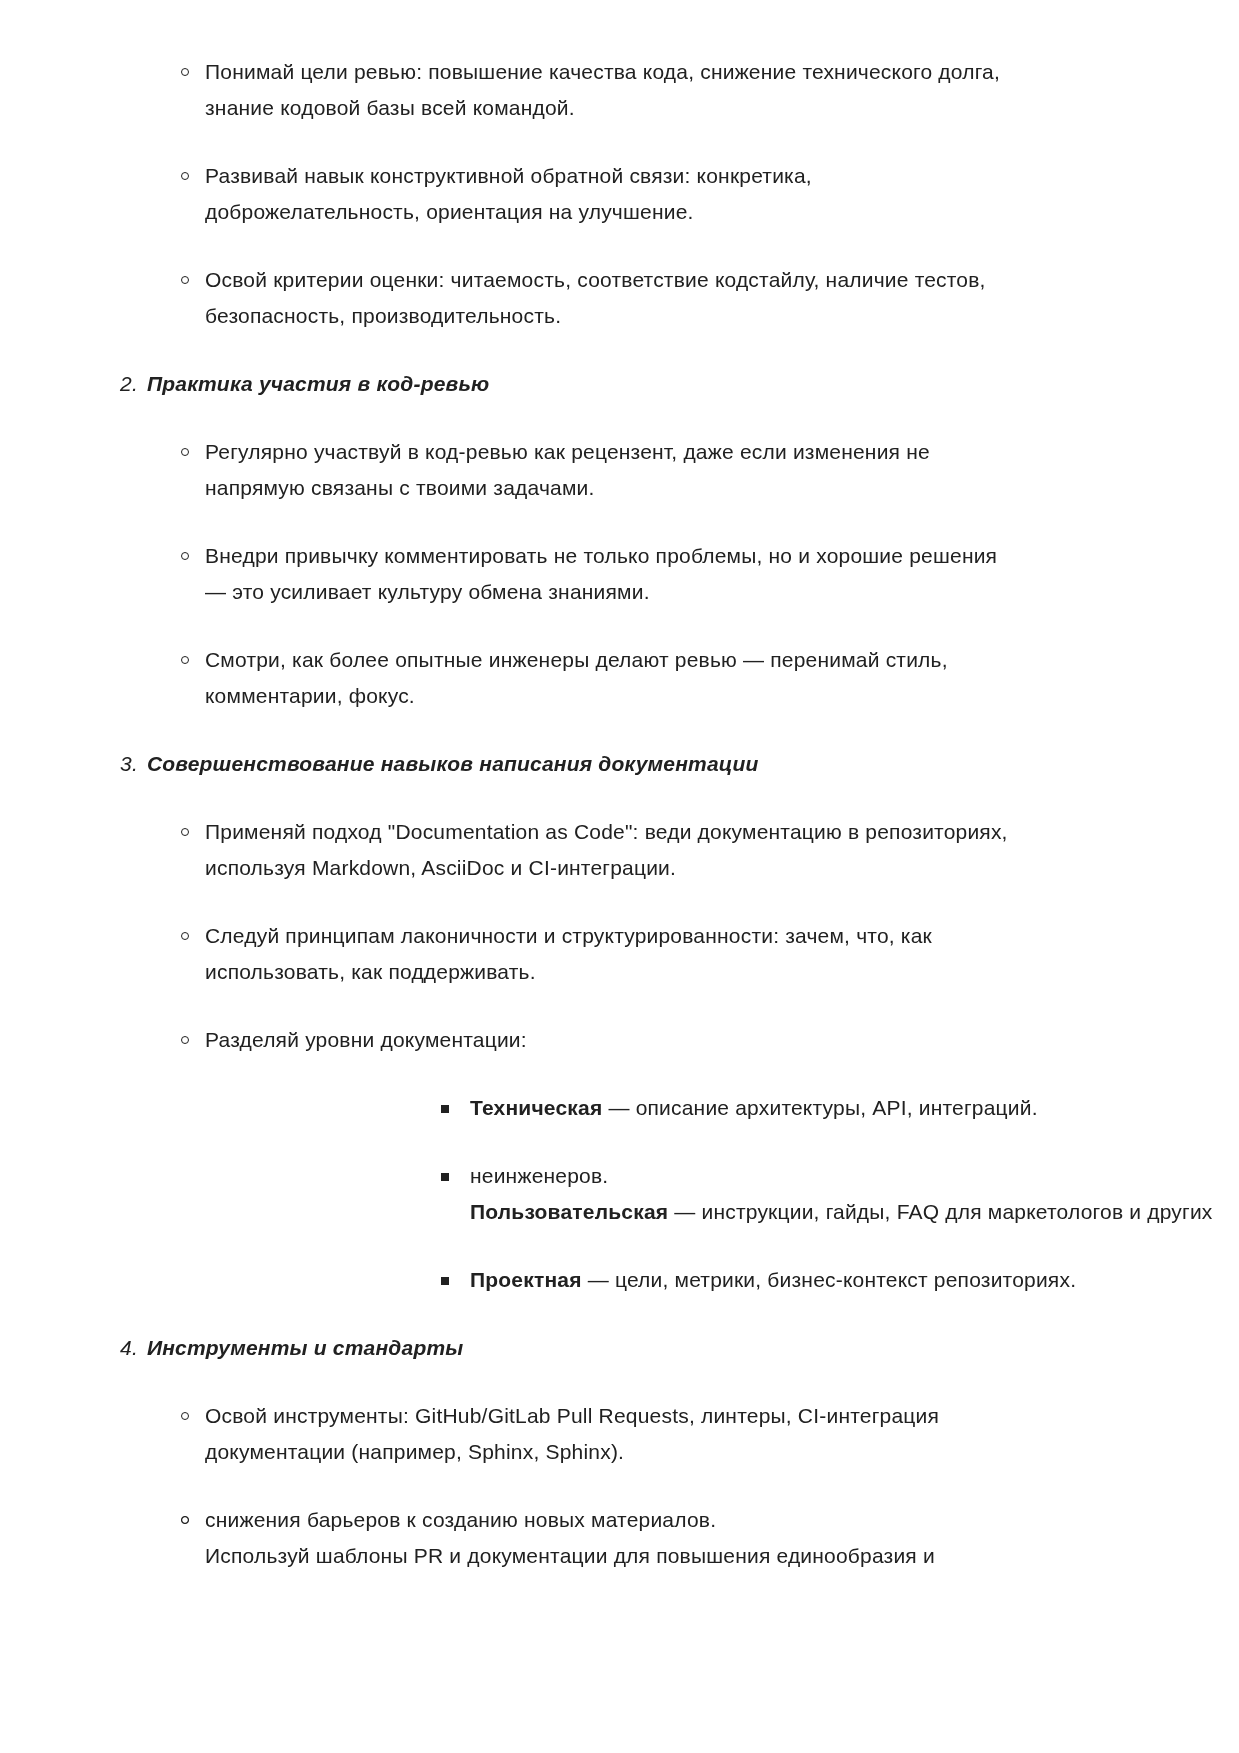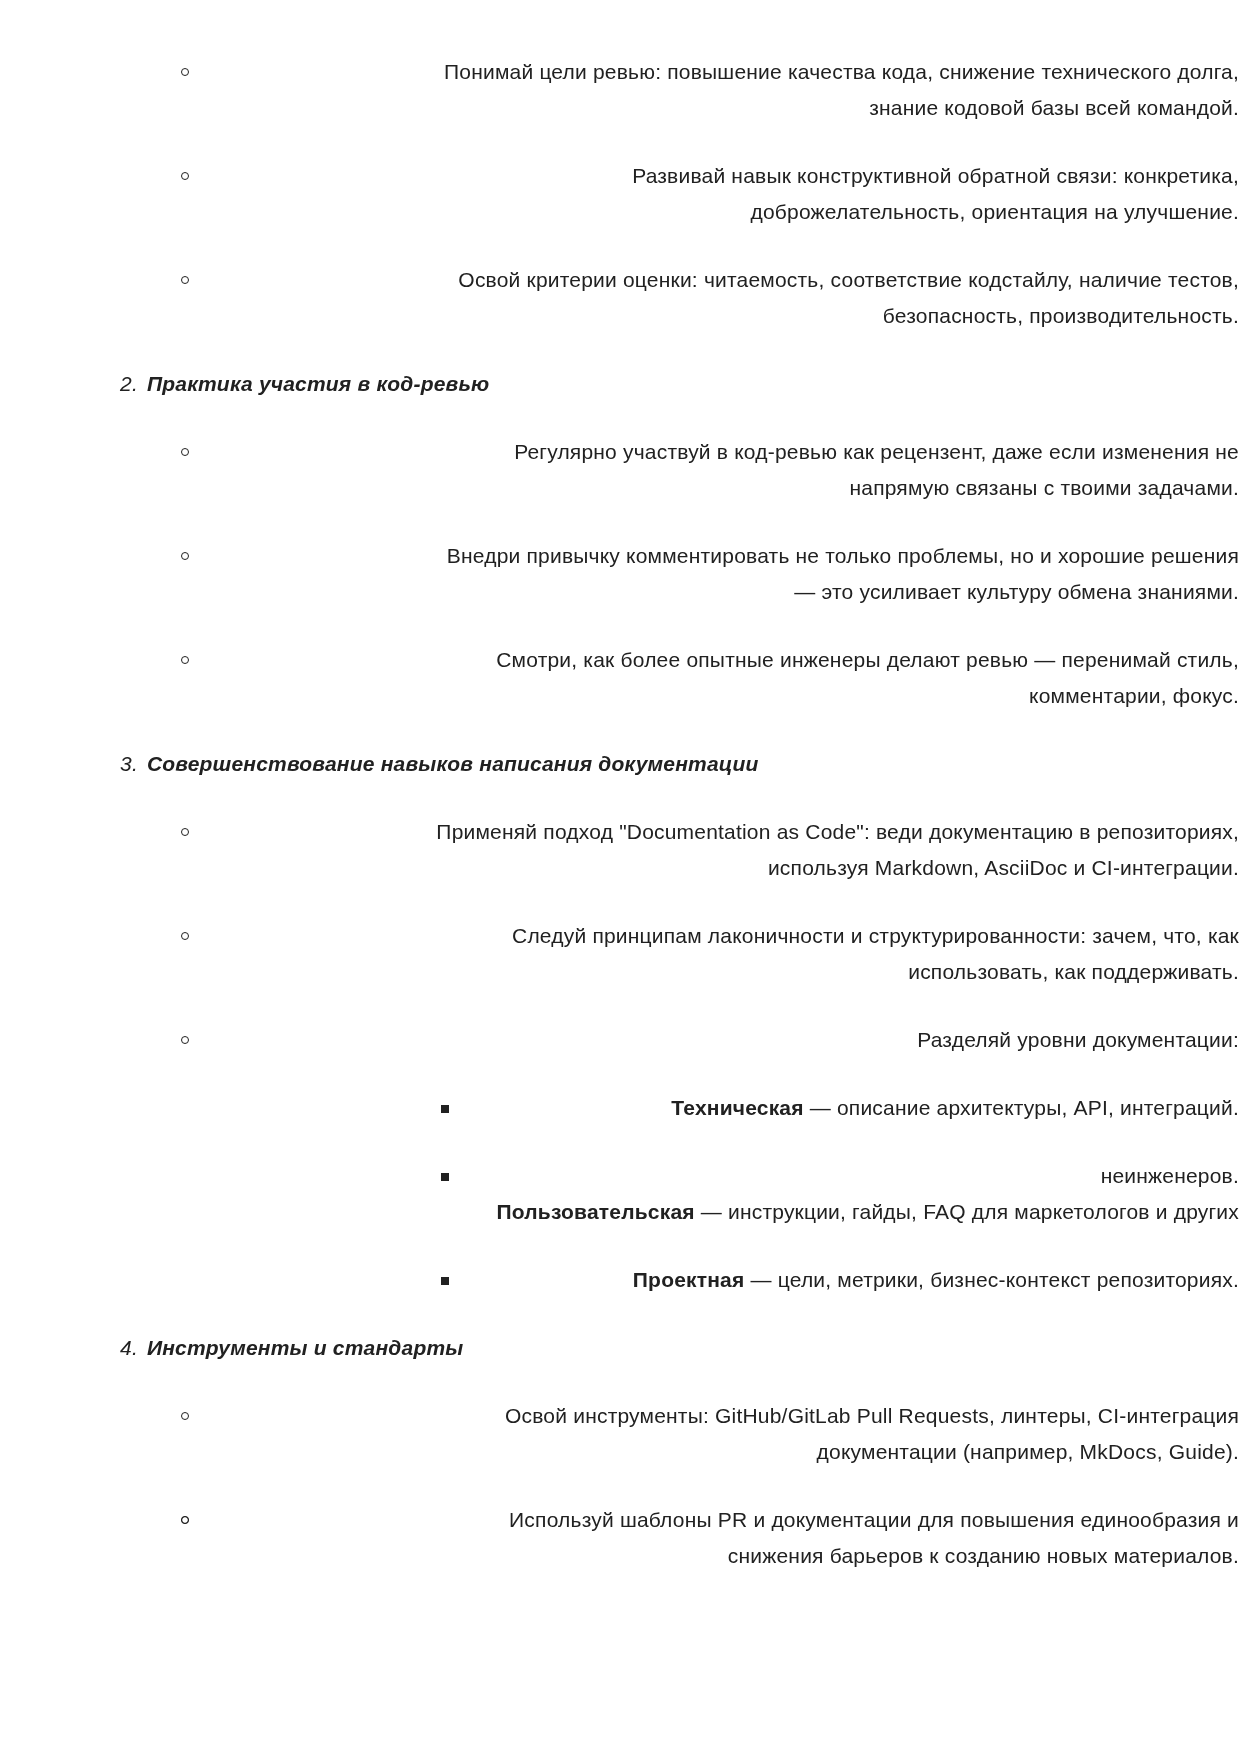--- a/index.html
+++ b/index.html
@@ -36,21 +36,20 @@
   }
   .heading .h-num {
     display: inline-block;
     margin-right: 9px;
   }
   .heading strong { font-weight: 700; }
   ul.l2, ul.l3 {
     list-style: none;
     margin: 0;
     padding: 0;
-    text-align: right;
   }
   li.b2 {
     position: relative;
     padding-left: 205px;
   }
   li.b3 {
     position: relative;
     padding-left: 265px;
   }
   .marker-circle {
@@ -178,28 +177,28 @@
   </ul>
 
   <div class="heading">
     <span class="h-num">4.</span><strong>Инструменты и стандарты</strong>
   </div>
   <ul class="l2">
     <li class="b2">
       <span class="marker-circle"></span>
       <p class="para">
         <span class="ln">Освой инструменты: GitHub/GitLab Pull Requests, линтеры, CI-интеграция</span>
-        <span class="ln">документации (например, MkDocs, Guide).</span>
-      </p>
-    </li>
-    <li class="b2">
-      <span class="marker-circle"></span>
-    </li>
-    <li class="b2">
-      <span class="marker-circle"></span>
-      <p class="para">
+        <span class="ln">документации (например, Sphinx, Sphinx).</span>
+      </p>
+    </li>
+    <li class="b2">
+      <span class="marker-circle"></span>
+    </li>
+    <li class="b2">
+      <span class="marker-circle"></span>
+      <p class="para">
+        <span class="ln">снижения барьеров к созданию новых материалов.</span>
         <span class="ln">Используй шаблоны PR и документации для повышения единообразия и</span>
-        <span class="ln">снижения барьеров к созданию новых материалов.</span>
       </p>
     </li>
   </ul>
 
 </main>
 
 </body></html>

